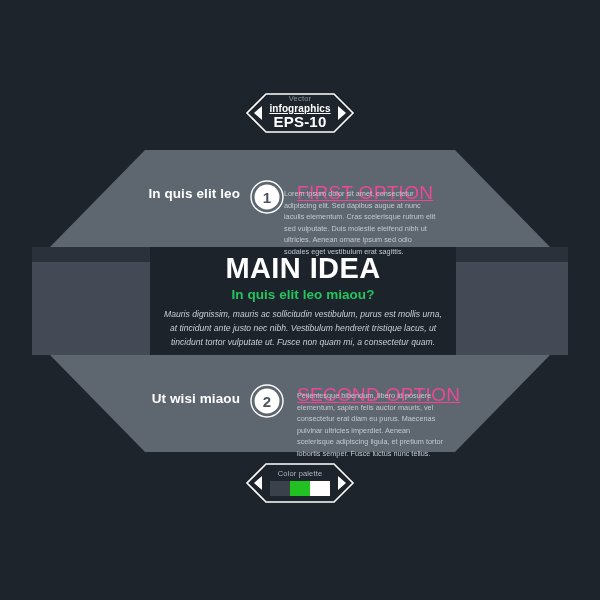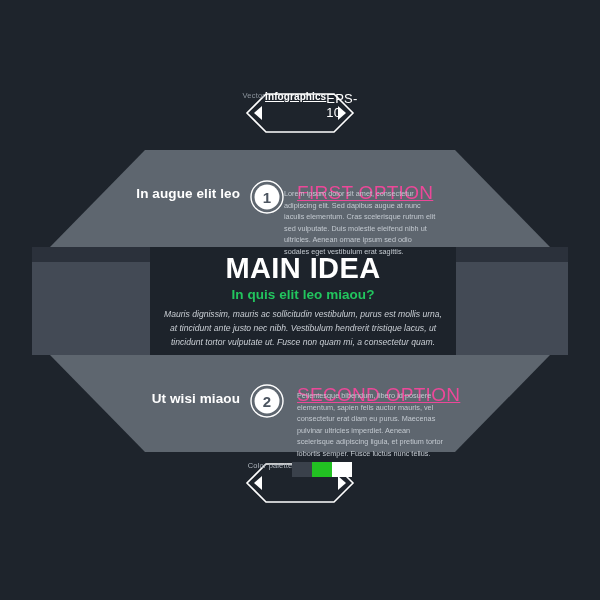--- a/index.html
+++ b/index.html
@@ -31,40 +31,41 @@
   .badge-bottom{ left: 245px; top: 462px; }
 
   .badge svg { position: absolute; left: 0; top: 0; }
 
   .badge-text {
     position: absolute;
     left: 0; top: 0;
     width: 110px;
     height: 42px;
     display: flex;
-    flex-direction: row;
+    flex-direction: column;
+    align-items: center;
     justify-content: center;
     line-height: 1.08;
   }
   .badge-line1 {
     color: #8c949d;
     font-size: 7.5px;
     letter-spacing: .2px;
   }
   .badge-line2 {
     color: #ffffff;
     font-size: 10px;
     font-weight: bold;
     letter-spacing: .1px;
     text-decoration: underline;
   }
   .badge-line3 {
     color: #ffffff;
-    font-size: 13px;
-    font-weight: normal;
+    font-size: 15px;
+    font-weight: bold;
     letter-spacing: .2px;
   }
   .palette-label {
     color: #aeb5bd;
     font-size: 7.5px;
     margin-bottom: 2px;
     letter-spacing: .15px;
   }
   .swatches {
     display: flex;
@@ -176,21 +177,21 @@
       <rect x="32" y="247" width="536" height="108" fill="#434a55"></rect>
 
       <rect x="32" y="247" width="536" height="15" fill="#2b313b"></rect>
 
       <rect x="150" y="247" width="306" height="108" fill="#1d232b"></rect>
 
       <polygon points="50,355 550,355 455,452 145,452" fill="#5e666f"></polygon>
     </svg>
   </div>
 
-  <div class="opt-left-label" style="left:100px; top:186px; width:140px;">In augue elit leo</div>
+  <div class="opt-left-label" style="left:100px; top:186px; width:140px;">In quis elit leo</div>
 
   <div class="num-badge" style="left:250px; top:180px;">
     <svg width="34" height="34" viewBox="0 0 34 34">
       <circle cx="17" cy="17" r="16" fill="none" stroke="#ffffff" stroke-width="1.4"></circle>
       <circle cx="17" cy="17" r="12.5" fill="#ffffff"></circle>
     </svg>
     <span>1</span>
   </div>
 
   <h2 class="opt-title" style="left:297px; top:166px;">FIRST OPTION</h2>

